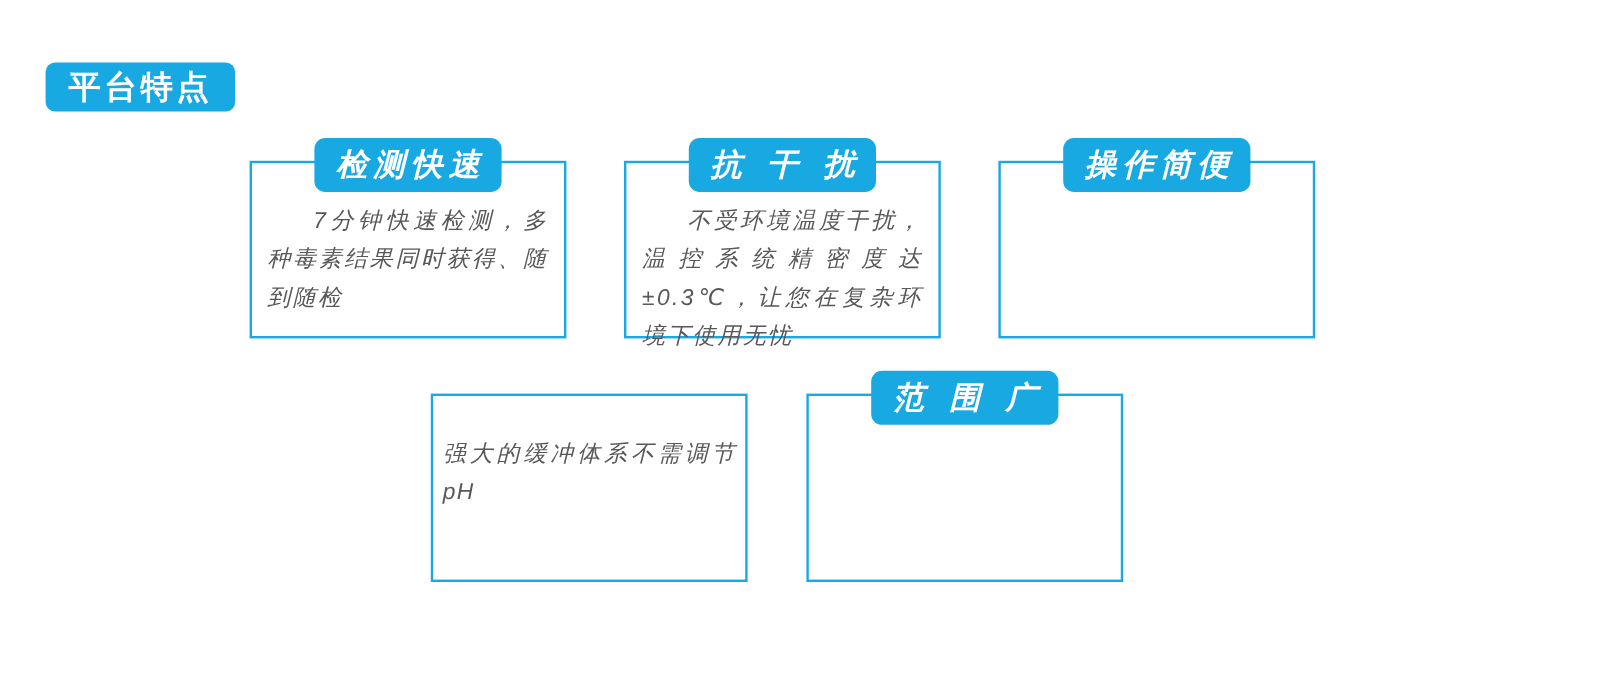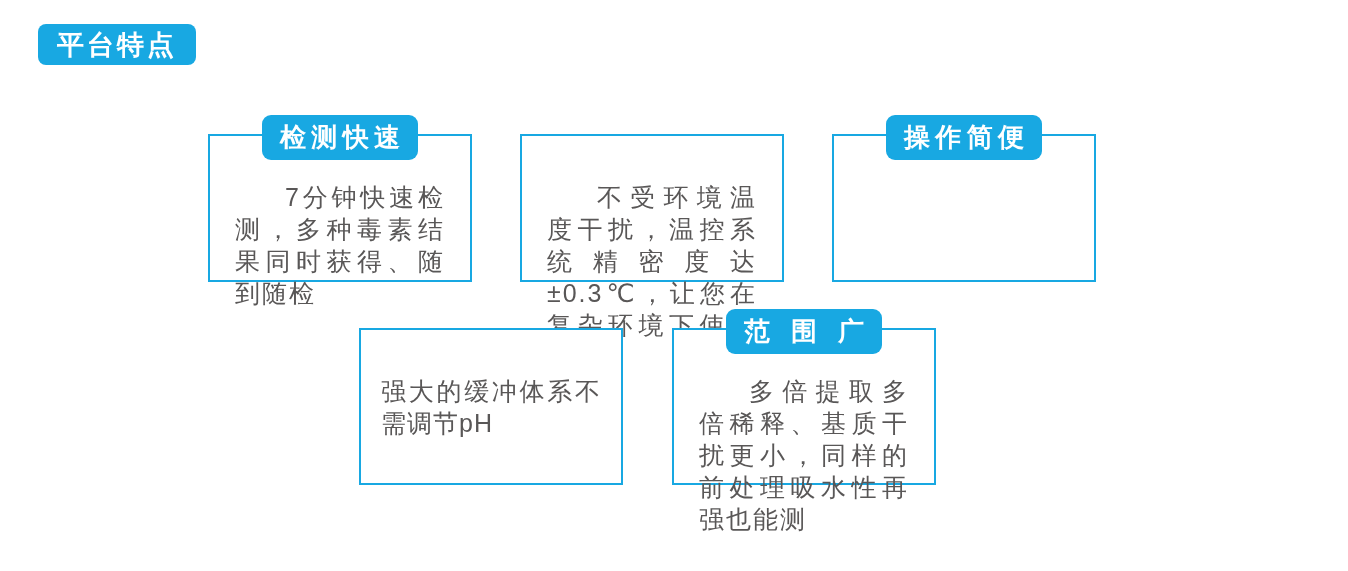--- a/index.html
+++ b/index.html
@@ -1,48 +1,48 @@
 <!DOCTYPE html>
 <html style="--accent: #18A8E2;"><head>
 <meta charset="utf-8">
 <style>
   html,body{margin:0;padding:0;background:#ffffff;}
   body{font-family:"Liberation Sans","DejaVu Sans",sans-serif;}
   .canvas{position:relative;width:1348px;height:571px;background:#ffffff;overflow:hidden;}
 
   .page-badge{
-    position:absolute;left:38px;top:24px;width:158px;height:41px;
+    position:absolute;left:38px;top:52px;width:158px;height:41px;
     background:var(--accent,#18A8E2);border-radius:8px;color:#ffffff;
     font-weight:bold;font-size:27px;display:flex;align-items:center;justify-content:center;
     letter-spacing:3px;
   }
 
   .card{
     position:absolute;width:264px;box-sizing:border-box;
-    border:2px solid var(--accent,#18A8E2);background:#ffffff;
+    border:2px solid var(--accent,#18A8E2);background:#ffffff;font-style:italic;
   }
   .c0{left:208px;top:134px;height:148px;}
   .c1{left:520px;top:134px;height:148px;}
   .c2{left:832px;top:134px;height:148px;}
   .c3{left:359px;top:328px;height:157px;}
   .c4{left:672px;top:328px;height:157px;}
 
   .tab{
     position:absolute;left:50%;transform:translateX(-50%);top:-21px;
     width:156px;height:45px;background:var(--accent,#18A8E2);border-radius:9px;
     color:#ffffff;font-weight:bold;font-size:26px;display:flex;align-items:center;
   }
   .tab .tab-text{
     display:block;width:100%;margin:0 18px;white-space:nowrap;
     text-align:center;text-align-last:justify;
   }
 
   .card-body{
-    margin:12px;padding:33px 13px 0;
-    font-size:25px;line-height:32px;color:#595757;letter-spacing:2px;
+    margin:0;padding:33px 13px 0;
+    font-size:19px;line-height:32px;color:#595757;letter-spacing:2px;
     text-align:justify;text-indent:2em;
   }
   .card-body.no-indent{
     text-indent:0;padding-left:8px;padding-right:8px;letter-spacing:1px;
   }
 </style>
 </head>
 <body>
 
 <div class="canvas">
@@ -52,33 +52,35 @@
   </div>
 
   <div class="card c0">
     <div class="tab">
       <span class="tab-text">检测快速</span>
     </div>
     <p class="card-body">7分钟快速检测，多种毒素结果同时获得、随到随检</p>
   </div>
 
   <div class="card c1">
+    <div class="tab">
+      <span class="tab-text">抗干扰</span>
+    </div>
     <p class="card-body">不受环境温度干扰，温控系统精密度达±0.3℃，让您在复杂环境下使用无忧</p>
   </div>
 
   <div class="card c2">
     <div class="tab">
       <span class="tab-text">操作简便</span>
     </div>
   </div>
 
   <div class="card c3">
     <p class="card-body no-indent">强大的缓冲体系不需调节pH</p>
   </div>
 
   <div class="card c4">
     <div class="tab">
       <span class="tab-text">范围广</span>
     </div>
-    <p class="card-body">多倍提取多倍稀释、基质干扰更小，同样的前处理吸水性再强也能测</p>
   </div>
 
 </div>
 
 </body></html>

